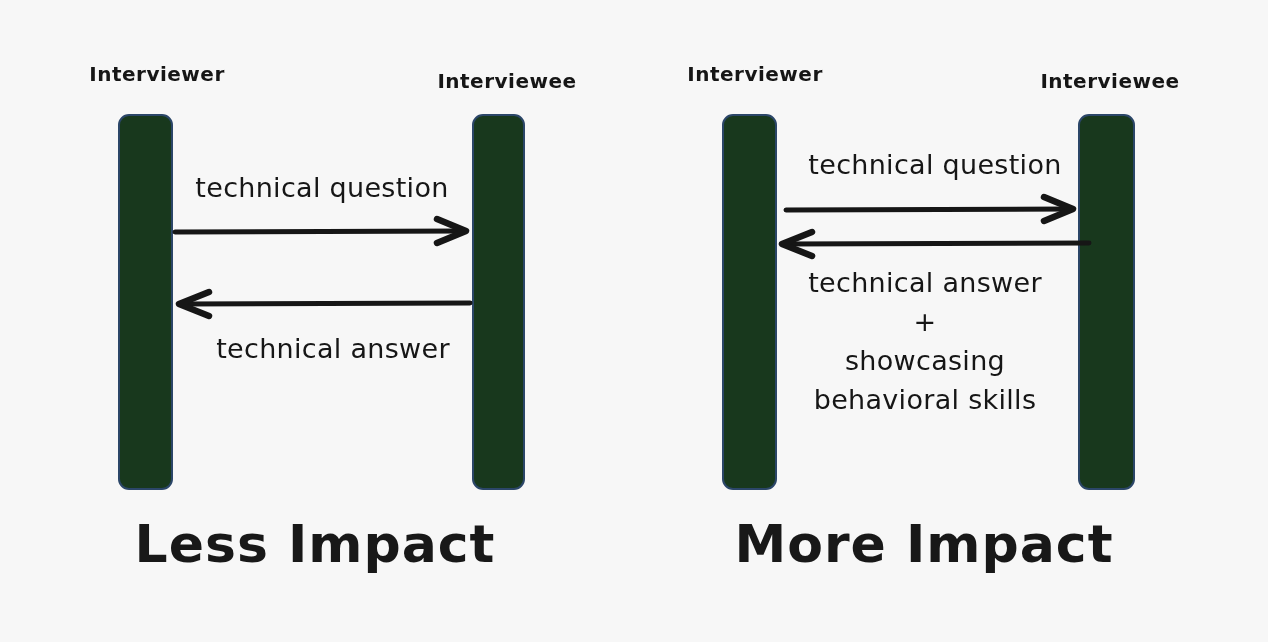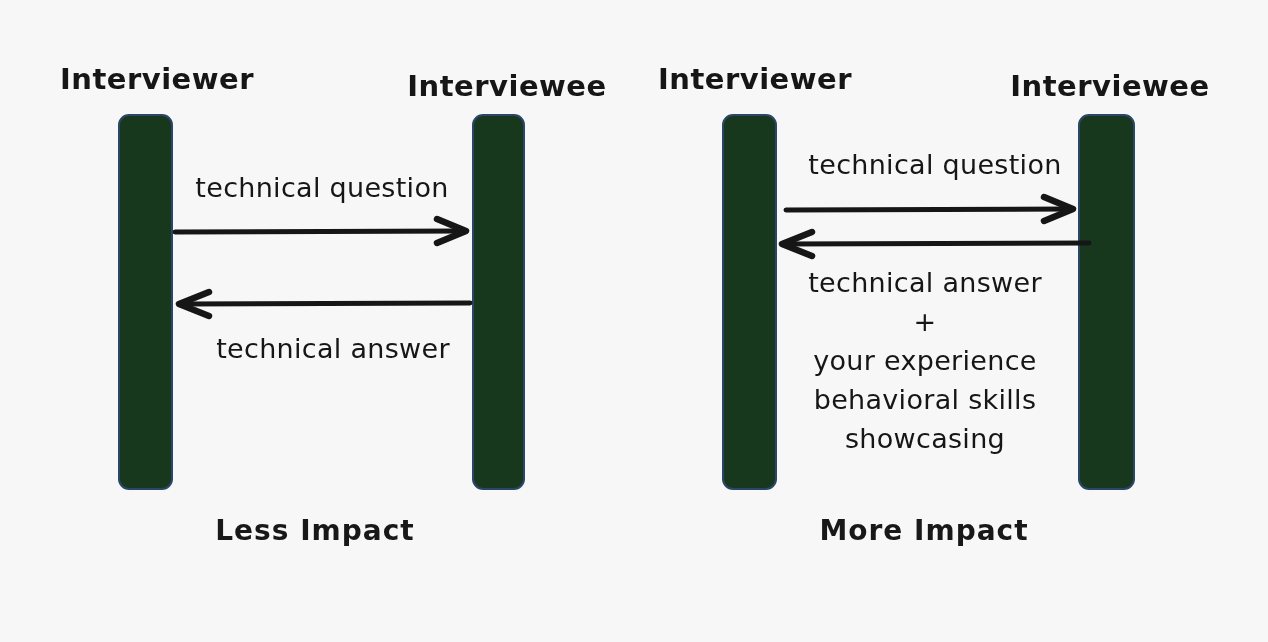--- a/index.html
+++ b/index.html
@@ -12,21 +12,21 @@
     position: relative;
     width: 1268px;
     height: 642px;
     background: #f7f7f7;
     overflow: hidden;
     color: #161616;
   }
   .abs { position: absolute; }
   .centered { transform: translateX(-50%); white-space: nowrap; }
   .actor-label {
-    font-size: 29px;
+    font-size: 20px;
     font-weight: 600;
     color: #161616;
     letter-spacing: 0.5px;
   }
   .lifeline {
     background: #18381d;
     border: 2px solid #2b4668;
     border-radius: 11px;
     box-sizing: border-box;
   }
@@ -38,21 +38,21 @@
   }
   .answer-block {
     text-align: center;
     font-size: 27px;
     font-weight: 500;
     line-height: 39px;
     color: #161616;
     letter-spacing: 0.3px;
   }
   .panel-title {
-    font-size: 28px;
+    font-size: 52px;
     font-weight: 700;
     color: #181818;
     letter-spacing: 1px;
   }
   svg.arrow { display: block; overflow: visible; }
   svg.arrow line, svg.arrow polyline {
     stroke: #161616;
     fill: none;
     stroke-linecap: round;
     stroke-linejoin: round;
@@ -110,21 +110,20 @@
     </svg>
 
     <svg class="arrow abs" style="left:774px; top:229px;" width="316" height="30" viewBox="0 0 316 30">
       <line x1="315" y1="14" x2="12" y2="15"></line>
       <polyline points="38,3 8,15 38,27"></polyline>
     </svg>
 
     <div class="abs centered answer-block" style="left:925px; top:263px;">
       <div>technical answer</div>
       <div>+</div>
-      <div>your experience</div>
+      <div>showcasing</div>
       <div>behavioral skills</div>
-      <div>showcasing</div>
     </div>
 
     <div class="abs centered panel-title" style="left:924px; top:514px;text-align:right;">More Impact</div>
   </div>
 
 </div>
 
 </body></html>

